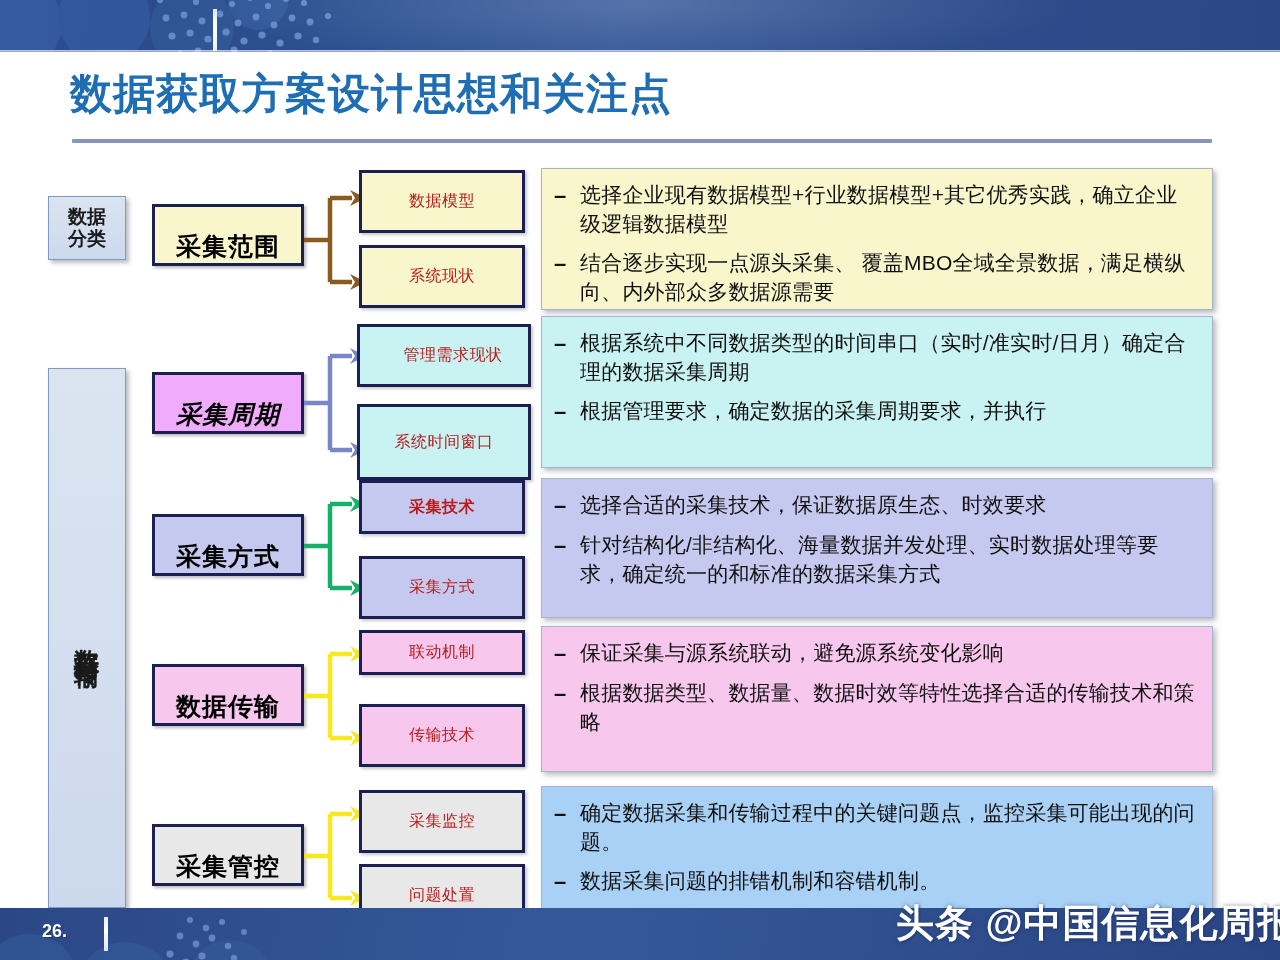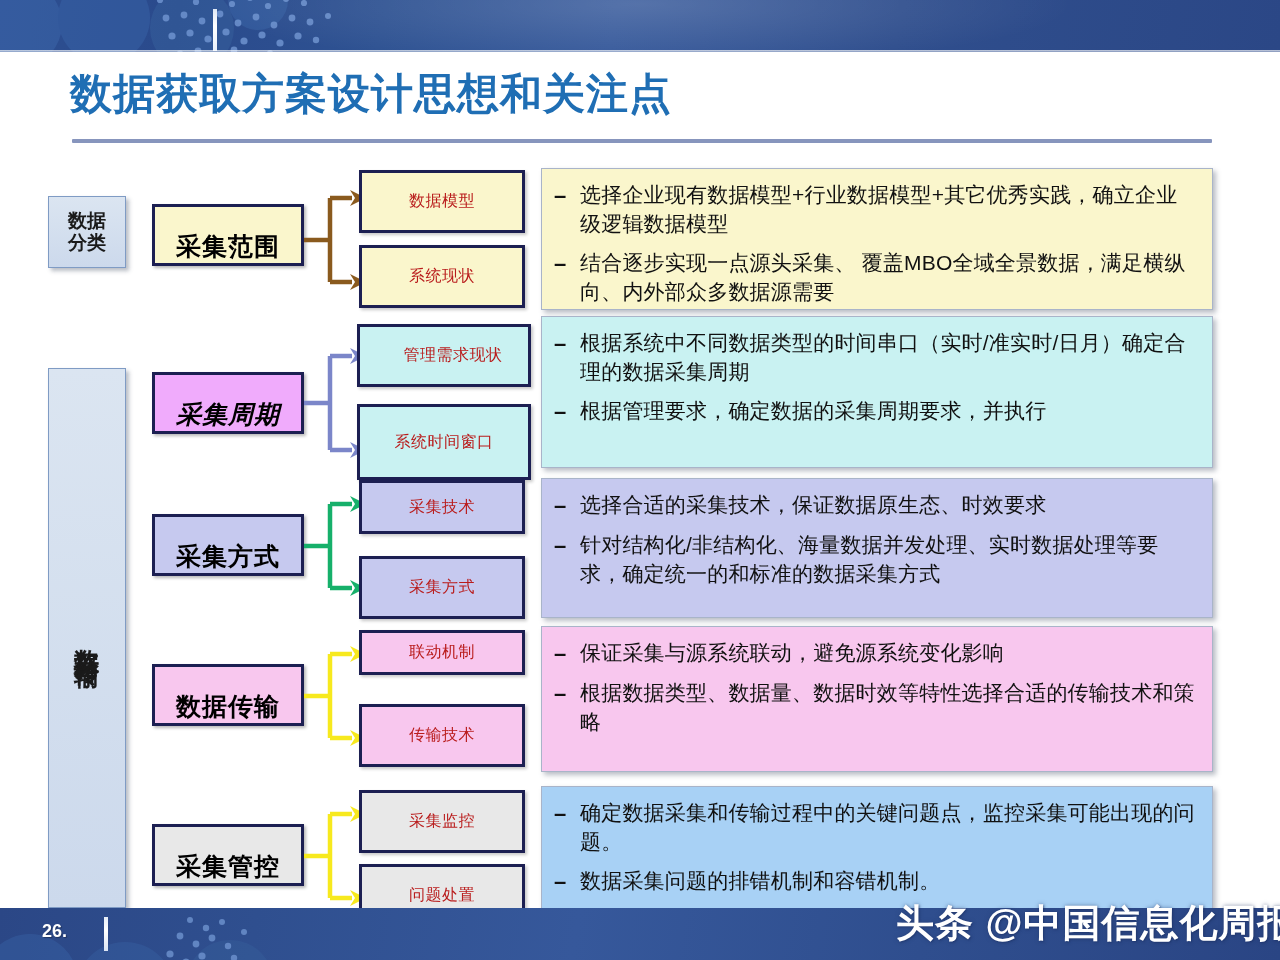--- a/index.html
+++ b/index.html
@@ -64,21 +64,21 @@
   
   .cat-box {
     position: absolute;
     background: linear-gradient(180deg,#dbe5f1,#ccd9ec);
     border: 1px solid #7f9bc4;
     box-shadow: 3px 3px 4px rgba(90,100,120,.42);
     display: flex; align-items: center; justify-content: center;
     color: #1a1a1a; font-weight: 700;
   }
   #cat-1 {
-    left: 48px; top: 196px; width: 78px; height: 72px;
+    left: 48px; top: 196px; width: 78px; height: 64px;
     font-size: 19px; line-height: 1.15; text-align: center;
   }
   #cat-2 {
     left: 48px; top: 368px; width: 78px; height: 540px;
     font-size: 25px; line-height: 1.12;
   }
   #cat-2 .vtext {
     writing-mode: vertical-rl; text-orientation: upright;
     letter-spacing: 3px; font-weight: 700;
   }
@@ -295,21 +295,21 @@
     <g stroke="#16b06a" stroke-width="4.5" fill="none">
       <path d="M4 68 H30"></path>
         <path d="M30 68 V26"></path>
         <path d="M30 68 V110"></path>
       <path d="M30 26 H52"></path>
         <path d="M30 110 H52"></path>
     </g>
     <path d="M50 18 L66 26 L50 34 L55 26 Z" fill="#16b06a"></path>
     <path d="M50 102 L66 110 L50 118 L55 110 Z" fill="#16b06a"></path>
   </svg>
-  <div class="sub-box" style="left:359px; top:480px; width:166px; height:54px; background:#c6c9ef;">
+  <div class="sub-box" style="left:359px; top:480px; width:166px; height:54px; background:#c6c9ef;font-weight:bold;">
     <span>采集技术</span>
   </div>
   <div class="sub-box" style="left:359px; top:556px; width:166px; height:63px; background:#c6c9ef;">
     <span>采集方式</span>
   </div>
   <div class="detail-panel" style="left:541px; top:478px; width:672px; height:140px; background:#c6c9ef;">
     <div class="bullet-row">
       <span class="dash">–</span>
       <span class="btext">选择合适的采集技术，保证数据原生态、时效要求</span>
     </div>

